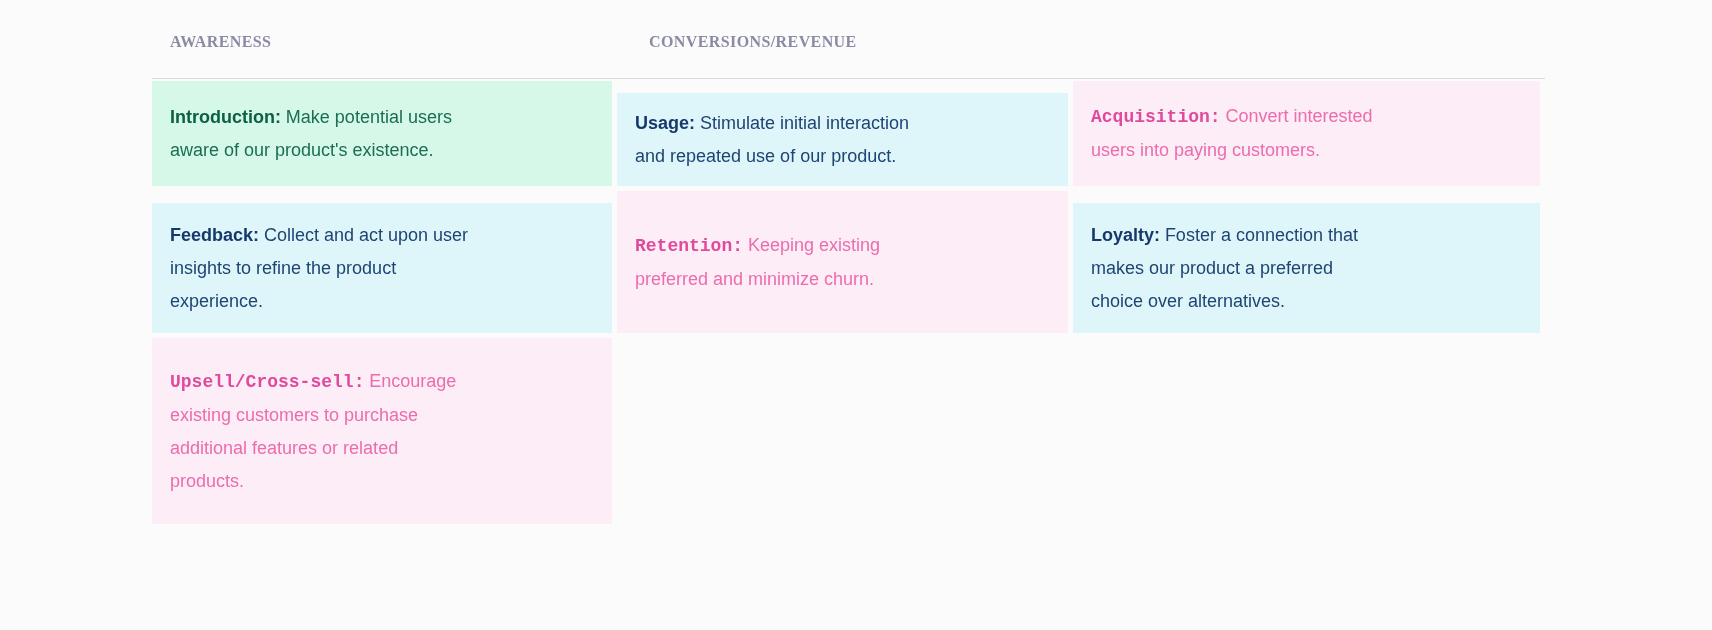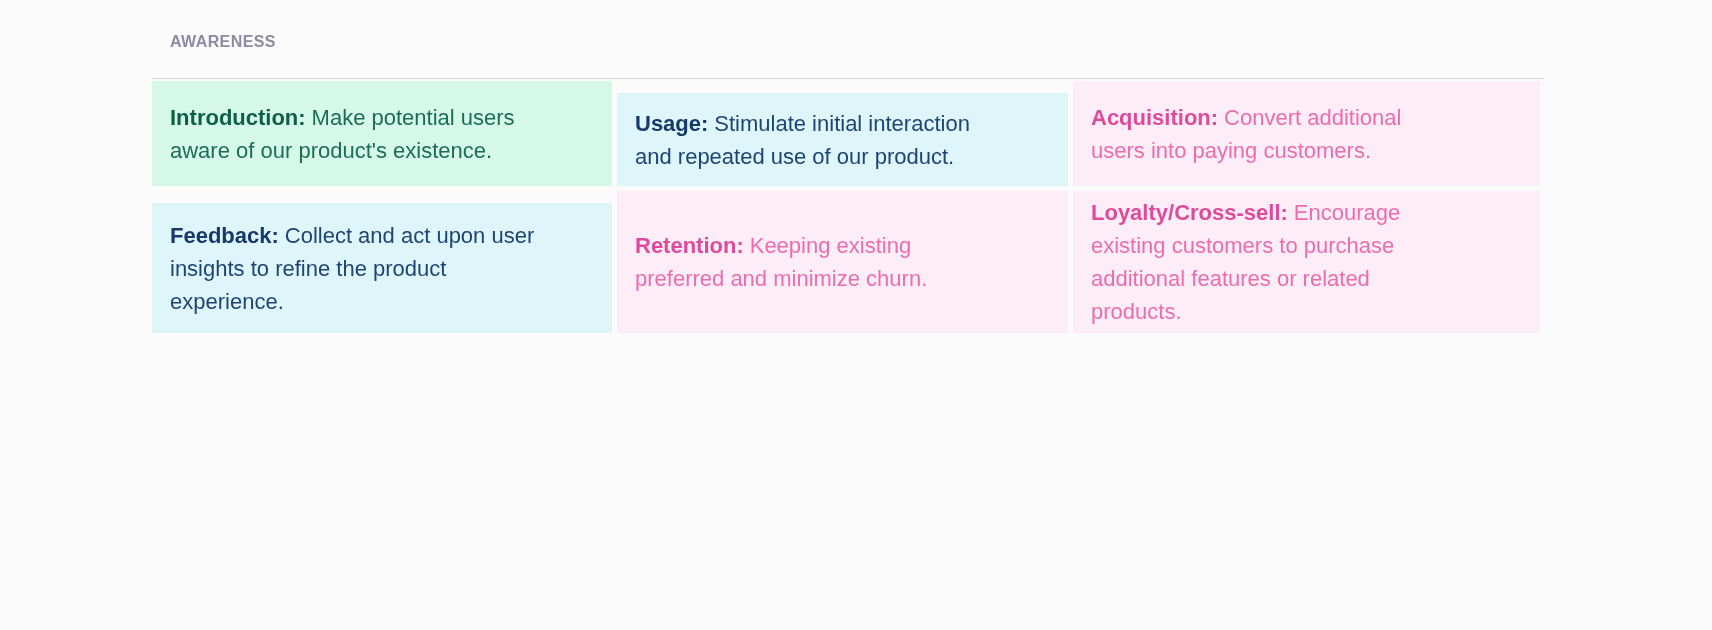--- a/index.html
+++ b/index.html
@@ -20,20 +20,21 @@
   }
   .table {
     position: absolute;
     left: 152px;
     top: 0;
   }
   .thead {
     display: grid;
     grid-template-columns: 460px 451px 467px;
     gap: 19px;
+    font-family: Liberation Serif, serif;
   }
   .th {
     padding: 31px 0 0 18px;
     line-height: 22px;
     font-size: 16px;
     font-weight: bold;
     letter-spacing: 0.4px;
     color: var(--header-label, #8a8ba3);
   }
   .divider {
@@ -47,21 +48,21 @@
     grid-template-columns: 460px 451px 467px;
     grid-template-rows: 105px 142px 186px;
     gap: 5px;
     margin-top: 2px;
   }
   .cell {
     display: flex;
     align-items: center;
     padding: 0 20px 0 18px;
     box-sizing: border-box;
-    font-size: 22px;
+    font-size: 18px;
     line-height: 33px;
   }
   .cell p { margin: 0; }
   .cell .term {
     font-weight: bold;
     margin-right: 0.27em;
   }
   .cell .desc {
     white-space: pre-line;
   }
@@ -73,61 +74,67 @@
   .col-engagement {
     background: var(--cyan-bg, #def6fa);
     color: var(--cyan-text, #1e4474);
     margin-top: 12px;
   }
   .col-engagement .term { color: var(--cyan-term, #16396b); }
   .col-conversions {
     background: var(--pink-bg, #fdedf6);
     color: var(--pink-text, #ec6cae);
   }
-  .col-conversions .term { color: var(--pink-term, #df4a9d); }
+  .col-conversions .term { color: var(--pink-term, #df4a9d); font-family: Liberation Mono, monospace; }
 </style>
 </head>
 <body>
 
 <div class="canvas">
   <div class="table">
 
     <div class="thead">
       <div class="th">AWARENESS</div>
+      <div class="th">CONVERSIONS/REVENUE</div>
     </div>
 
     <div class="divider"></div>
 
     <div class="tbody">
 
       <div class="cell col-awareness">
         <p><strong class="term">Introduction:</strong><span class="desc">Make potential users
 aware of our product's existence.</span></p>
       </div>
       <div class="cell col-engagement">
         <p><strong class="term">Usage:</strong><span class="desc">Stimulate initial interaction
 and repeated use of our product.</span></p>
       </div>
       <div class="cell col-conversions">
-        <p><strong class="term">Acquisition:</strong><span class="desc">Convert additional
+        <p><strong class="term">Acquisition:</strong><span class="desc">Convert interested
 users into paying customers.</span></p>
       </div>
 
       <div class="cell col-engagement">
         <p><strong class="term">Feedback:</strong><span class="desc">Collect and act upon user
 insights to refine the product
 experience.</span></p>
       </div>
       <div class="cell col-conversions">
         <p><strong class="term">Retention:</strong><span class="desc">Keeping existing
 preferred and minimize churn.</span></p>
       </div>
 
+      <div class="cell col-engagement">
+        <p><strong class="term">Loyalty:</strong><span class="desc">Foster a connection that
+makes our product a preferred
+choice over alternatives.</span></p>
+      </div>
       <div class="cell col-conversions">
-        <p><strong class="term">Loyalty/Cross-sell:</strong><span class="desc">Encourage
+        <p><strong class="term">Upsell/Cross-sell:</strong><span class="desc">Encourage
 existing customers to purchase
 additional features or related
 products.</span></p>
       </div>
 
     </div>
   </div>
 </div>
 
 </body></html>

